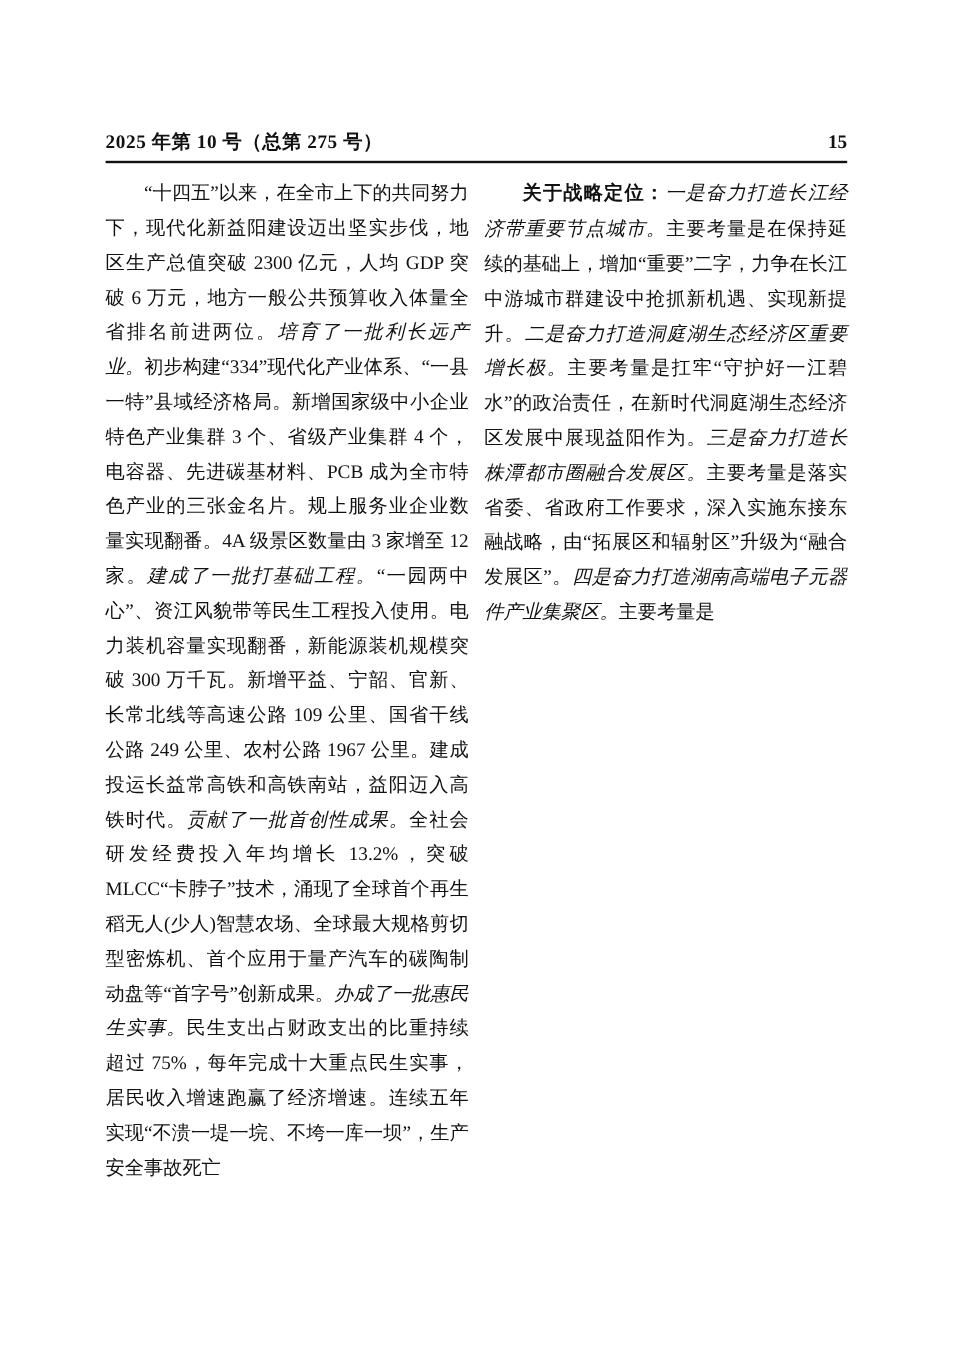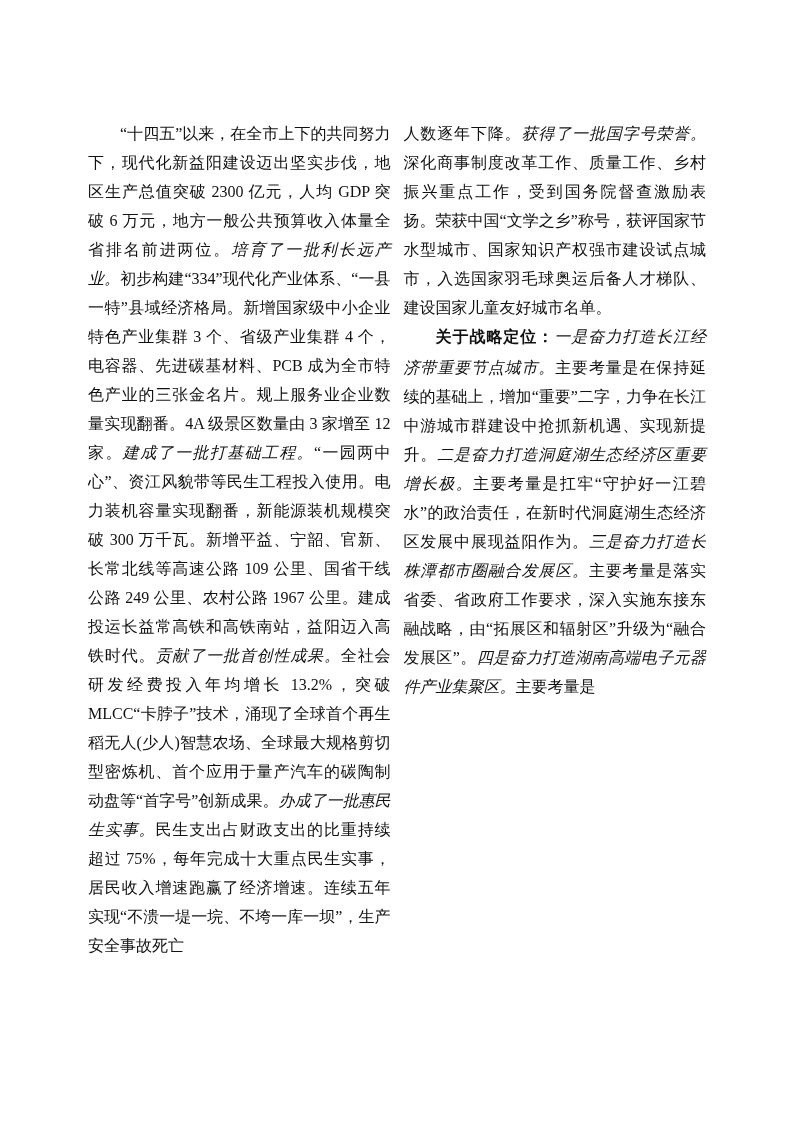--- a/index.html
+++ b/index.html
@@ -54,22 +54,25 @@
   .run-bold {
     font-family: Liberation Mono, monospace;
     font-weight: bold;
     font-style: normal;
   }
 </style>
 </head>
 <body>
 
 <div class="page">
+  <div class="header">
+    <span class="issue">2025 年第 10 号（总第 275 号）</span>
+    <span class="pagenum">15</span>
+  </div>
   <div class="body-cols">
     <div class="column">
         <p class="para indent"><span class="run-normal">“十四五”以来，在全市上下的共同努力下，现代化新益阳建设迈出坚实步伐，地区生产总值突破 2300 亿元，人均 GDP 突破 6 万元，地方一般公共预算收入体量全省排名前进两位。</span><span class="run-kai">培育了一批利长远产业。</span><span class="run-normal">初步构建“334”现代化产业体系、“一县一特”县域经济格局。新增国家级中小企业特色产业集群 3 个、省级产业集群 4 个，电容器、先进碳基材料、PCB 成为全市特色产业的三张金名片。规上服务业企业数量实现翻番。4A 级景区数量由 3 家增至 12 家。</span><span class="run-kai">建成了一批打基础工程。</span><span class="run-normal">“一园两中心”、资江风貌带等民生工程投入使用。电力装机容量实现翻番，新能源装机规模突破 300 万千瓦。新增平益、宁韶、官新、长常北线等高速公路 109 公里、国省干线公路 249 公里、农村公路 1967 公里。建成投运长益常高铁和高铁南站，益阳迈入高铁时代。</span><span class="run-kai">贡献了一批首创性成果。</span><span class="run-normal">全社会研发经费投入年均增长 13.2%，突破 MLCC“卡脖子”技术，涌现了全球首个再生稻无人(少人)智慧农场、全球最大规格剪切型密炼机、首个应用于量产汽车的碳陶制动盘等“首字号”创新成果。</span><span class="run-kai">办成了一批惠民生实事。</span><span class="run-normal">民生支出占财政支出的比重持续超过 75%，每年完成十大重点民生实事，居民收入增速跑赢了经济增速。连续五年实现“不溃一堤一垸、不垮一库一坝”，生产安全事故死亡</span></p>
       </div>
     <div class="column">
-        <p class="para"><span class="run-normal">人数逐年下降。</span><span class="run-kai">获得了一批国字号荣誉。</span><span class="run-normal">深化商事制度改革工作、质量工作、乡村振兴重点工作，受到国务院督查激励表扬。荣获中国“文学之乡”称号，获评国家节水型城市、国家知识产权强市建设试点城市，入选国家羽毛球奥运后备人才梯队、建设国家儿童友好城市名单。</span></p>
         <p class="para indent"><span class="run-bold">关于战略定位：</span><span class="run-kai">一是奋力打造长江经济带重要节点城市。</span><span class="run-normal">主要考量是在保持延续的基础上，增加“重要”二字，力争在长江中游城市群建设中抢抓新机遇、实现新提升。</span><span class="run-kai">二是奋力打造洞庭湖生态经济区重要增长极。</span><span class="run-normal">主要考量是扛牢“守护好一江碧水”的政治责任，在新时代洞庭湖生态经济区发展中展现益阳作为。</span><span class="run-kai">三是奋力打造长株潭都市圈融合发展区。</span><span class="run-normal">主要考量是落实省委、省政府工作要求，深入实施东接东融战略，由“拓展区和辐射区”升级为“融合发展区”。</span><span class="run-kai">四是奋力打造湖南高端电子元器件产业集聚区。</span><span class="run-normal">主要考量是</span></p>
       </div>
   </div>
 </div>
 
 </body></html>

